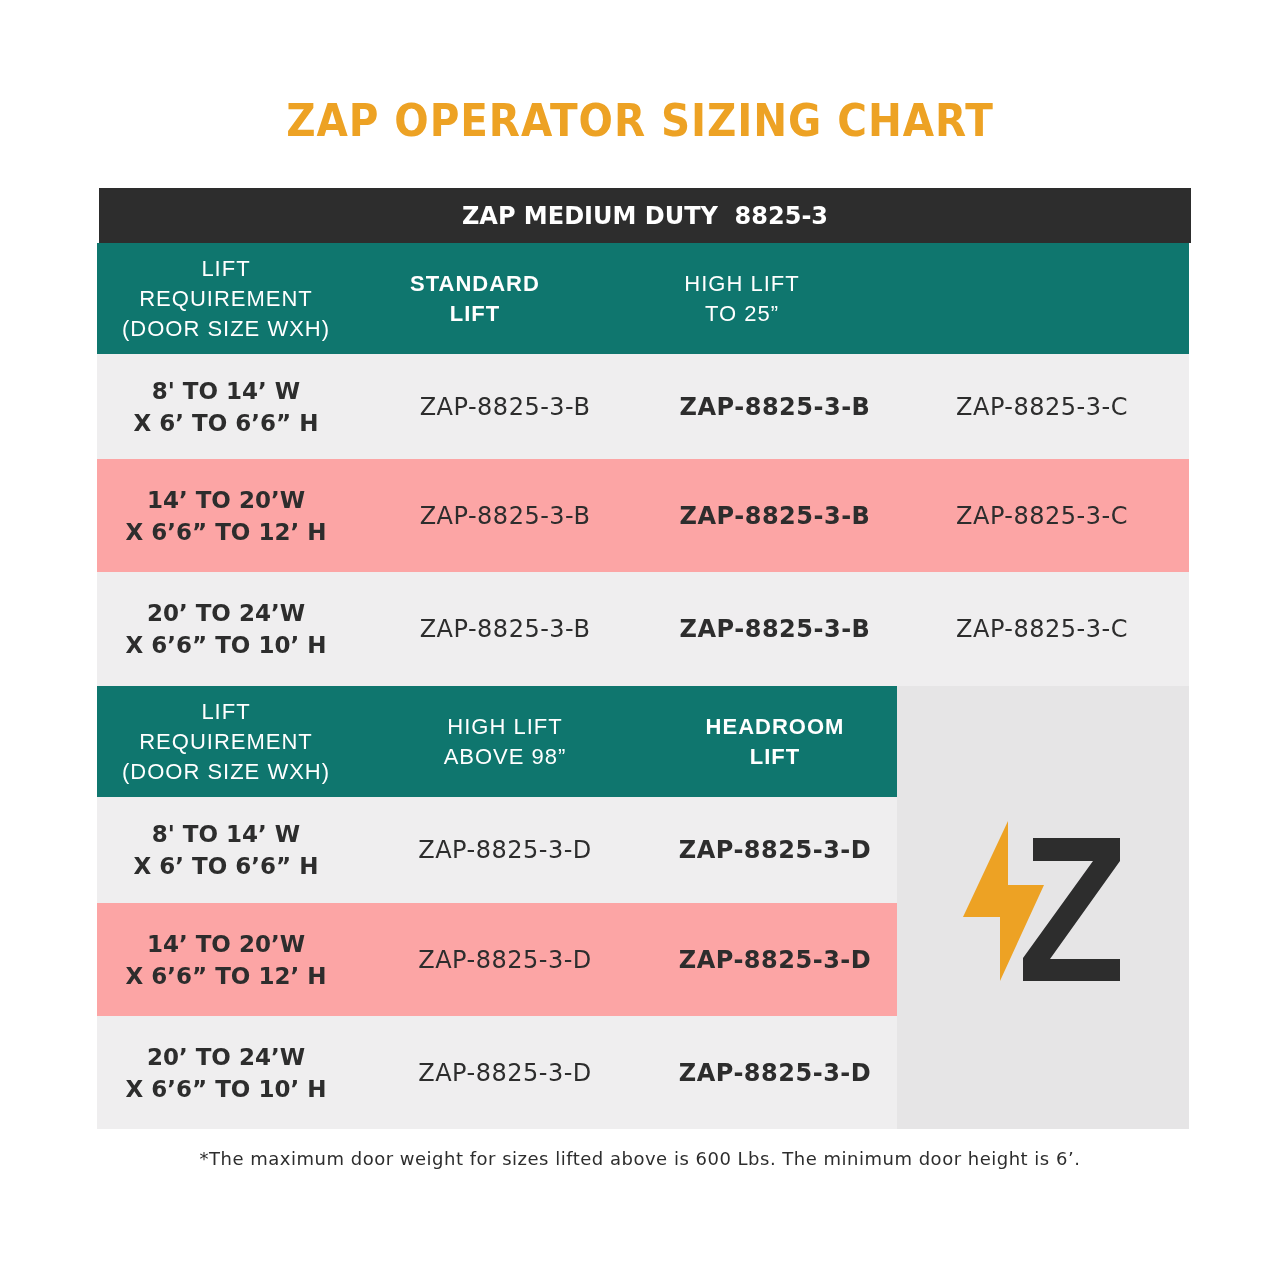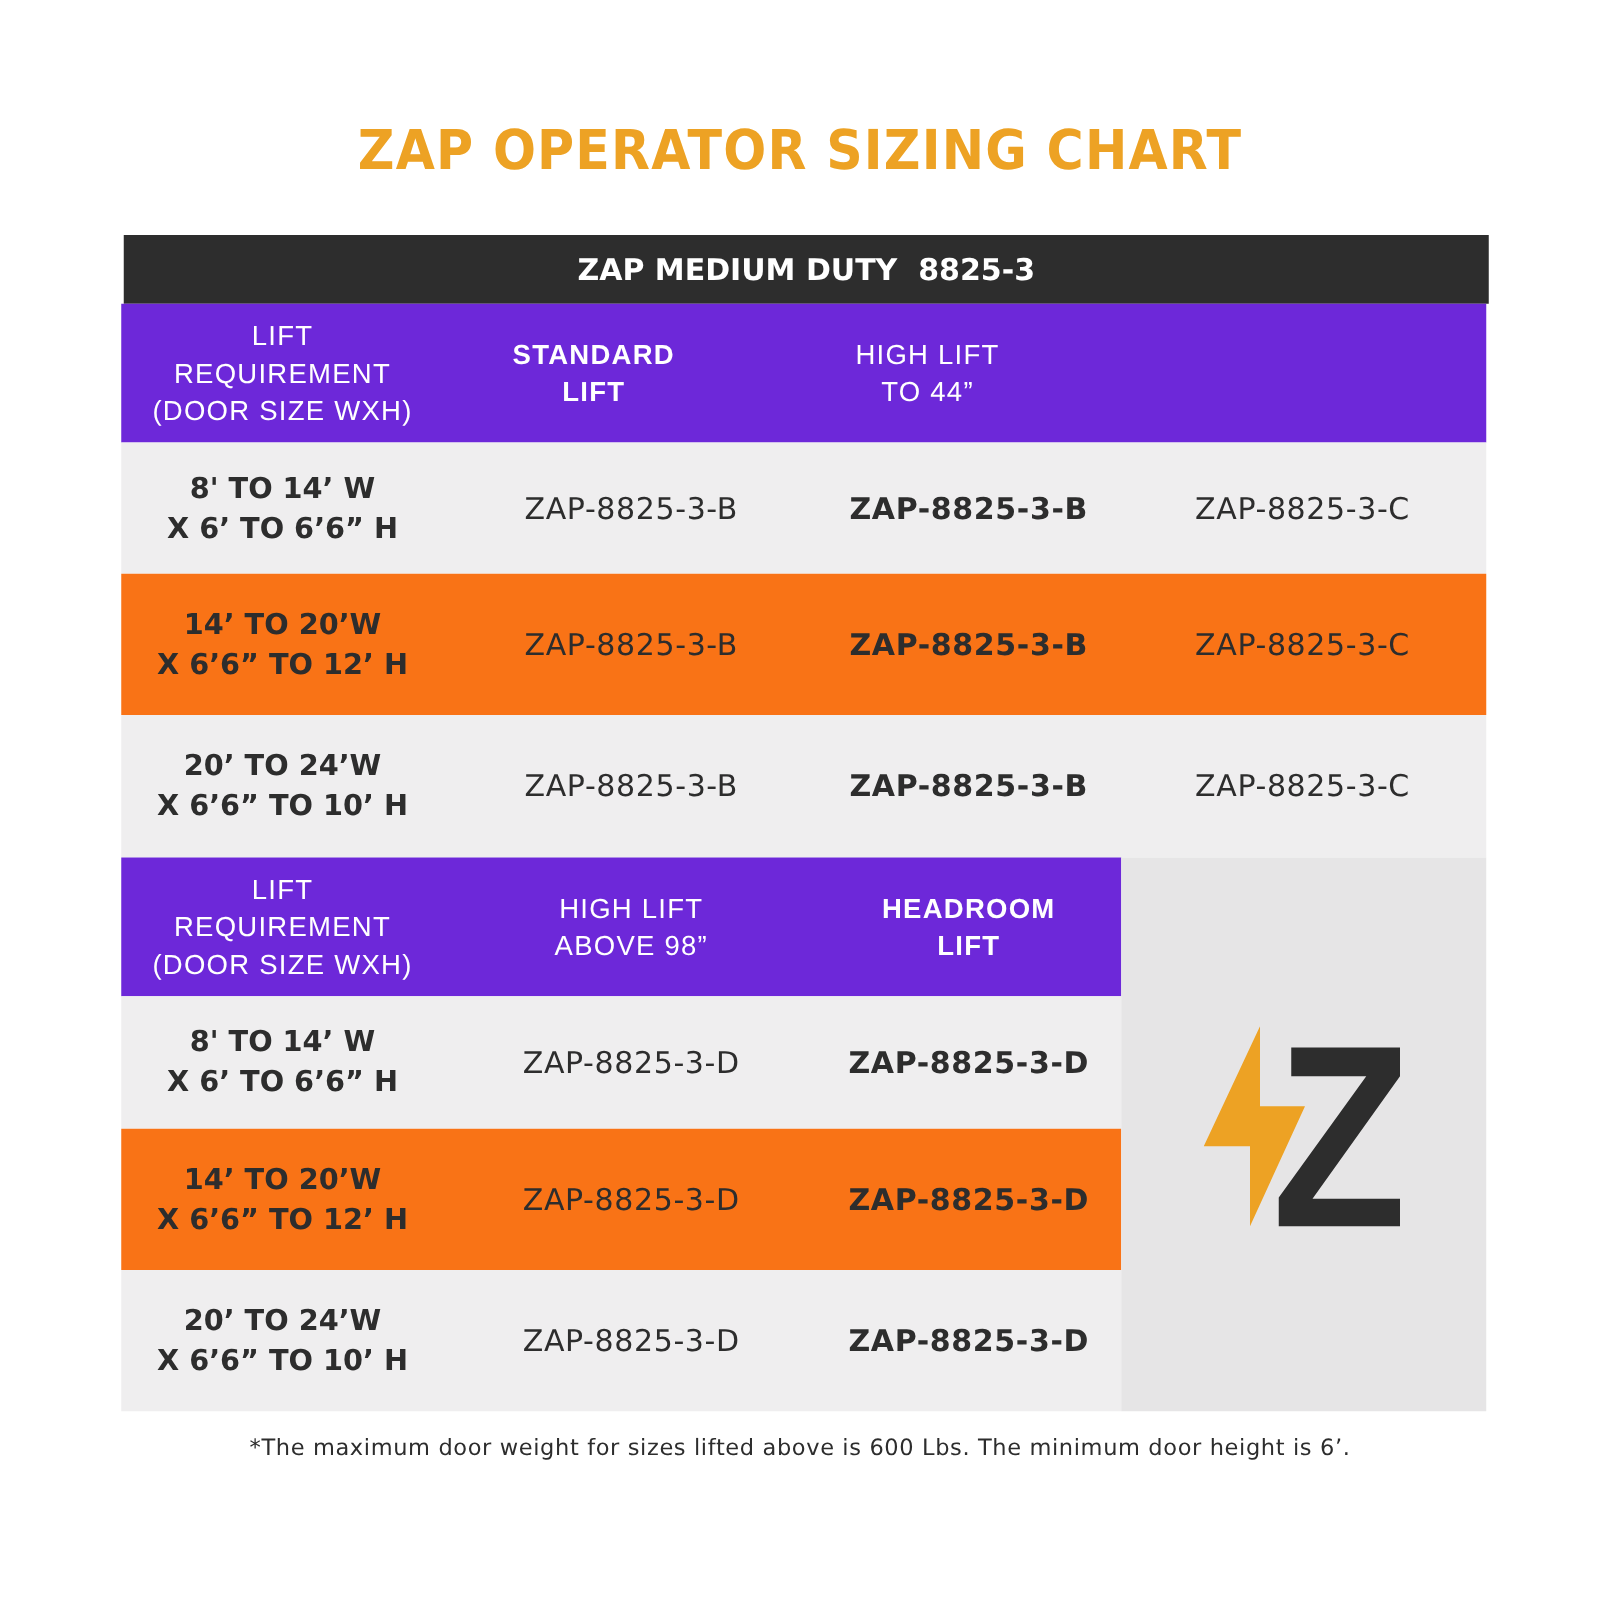--- a/index.html
+++ b/index.html
@@ -15,32 +15,32 @@
     font-size: 44px; letter-spacing: 1px; transform: scaleX(0.92);
   }
   .sec-bar {
     position: absolute; left: 99px; top: 188px; width: 1092px; height: 55px;
     background: #2d2d2d; color: #ffffff;
     display: flex; align-items: center; justify-content: center;
     font-family: "DejaVu Sans", sans-serif; font-weight: bold; font-size: 24px;
     white-space: pre;
   }
   .hdr {
-    position: absolute; left: 97px; background: #6d28d9; display: flex;
+    position: absolute; left: 97px; background: #0f766e; display: flex;
   }
   .hdr .c, .row .c {
     display: flex; align-items: center; justify-content: center; text-align: center;
   }
   .hdr .c {
     color: #ffffff; font-size: 22px; letter-spacing: 1px; line-height: 30px;
     font-family: "Liberation Sans", sans-serif;
   }
   .row { position: absolute; left: 97px; display: flex; }
   .row.a { background: #efeeef; }
-  .row.b { background: #f97316; }
+  .row.b { background: #fca5a5; }
   .row .size {
     color: #2d2d2d; font-family: "DejaVu Sans", sans-serif; font-weight: bold;
     font-size: 23px; line-height: 32px; text-align: center;
   }
   .row .model {
     color: #2d2d2d; font-family: "DejaVu Sans", sans-serif; font-size: 24px;
     letter-spacing: 0.5px;
   }
   .w1 { width: 258px; } .w2 { width: 300px; } .w3 { width: 240px; font-weight: bold; } .w4 { width: 294px; }
   .logo-cell {
@@ -71,21 +71,21 @@
   </div>
   <div class="c w3">
     <div>
       <span class="line">STANDARD</span>
       <span class="line">LIFT</span>
     </div>
   </div>
   <div class="c w4">
     <div>
       <span class="line">HIGH LIFT</span>
-      <span class="line">TO 44”</span>
+      <span class="line">TO 25”</span>
     </div>
   </div>
 </div>
 
 <div class="row a" style="top:354px;height:105px;width:1092px;">
   <div class="c w1 size">
       <div>
     <span class="line">8' TO 14’ W</span>
     <span class="line">X 6’ TO 6’6” H</span>
   </div>

